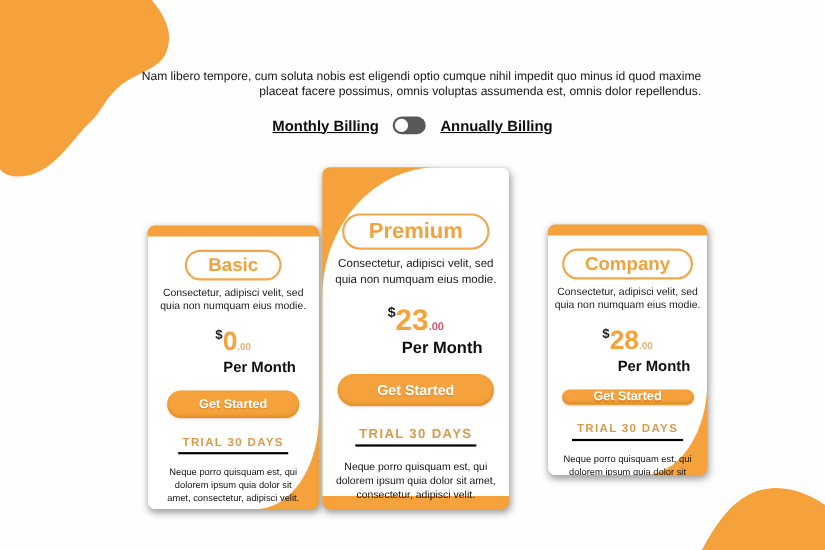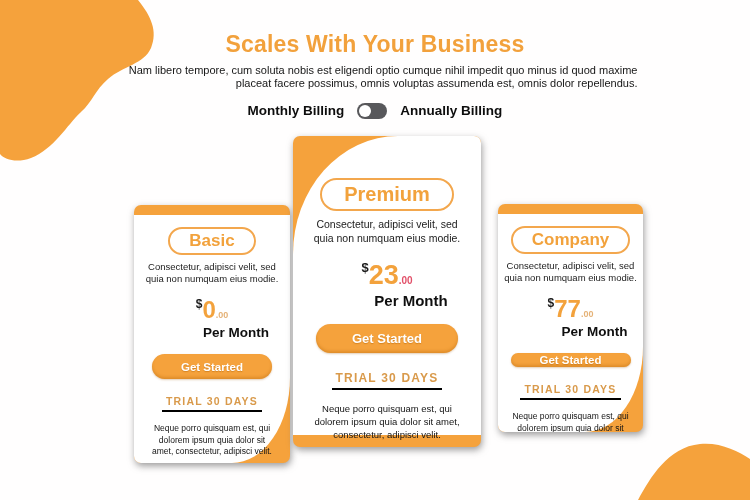--- a/index.html
+++ b/index.html
@@ -17,37 +17,37 @@
     position:absolute;left:0;right:0;top:31px;text-align:center;
     font-size:23px;font-weight:bold;color:#F2A13C;letter-spacing:.2px;
   }
   .page-subtitle{
     position:absolute;left:50%;top:64px;transform:translateX(-50%);
     width:525px;text-align:right;font-size:11px;line-height:13px;color:#161616;
   }
   
   .billing-row{
     position:absolute;left:0;right:0;top:103px;height:22px;
-    display:flex;justify-content:center;gap:13px;
+    display:flex;align-items:center;justify-content:center;gap:13px;text-decoration:underline;
   }
   .billing-label{font-size:13.5px;font-weight:bold;color:#0d0d0d;}
   .switch{
     position:relative;width:30px;height:16px;background:#58585B;border-radius:9px;cursor:pointer;
   }
   .switch-knob{
     position:absolute;left:2px;top:2px;width:12px;height:12px;background:#ffffff;border-radius:50%;
   }
 
   
   .card{
     position:absolute;background:#F5A23C;border-radius:7px;overflow:hidden;
     box-shadow:1px 3px 7px rgba(105,105,105,.65);
   }
   .card-basic  {left:134px;top:205px;width:156px;height:258px;}
-  .card-premium{left:293px;top:136px;width:188px;height:311px;}
+  .card-premium{left:293px;top:152px;width:170px;height:311px;}
   .card-company{left:498px;top:204px;width:145px;height:228px;}
 
   .card-inner{position:absolute;background:#ffffff;}
   .card-side .card-inner{left:0;right:0;top:10px;bottom:0;border-bottom-right-radius:58px 85px;}
   .card-featured .card-inner{left:0;right:0;top:0;bottom:12px;border-top-left-radius:105px 118px;}
 
   .card-content{
     position:relative;z-index:1;height:100%;display:flex;flex-direction:column;align-items:center;
     text-align:center;
   }
@@ -103,21 +103,20 @@
 
 <div class="stage">
 
   <svg class="blob blob-tl" viewBox="0 0 170 170" aria-hidden="true">
     <path fill="#F5A23C" d="M0,0 L138,0 C151,16 158,31 151,48 C144,64 123,66 108,79 C95,90 93,101 81,112 C67,125 54,149 31,158 C17,163 5,160 0,154 Z"></path>
   </svg>
   <svg class="blob blob-br" viewBox="0 0 112 57" aria-hidden="true">
     <path fill="#F5A23C" d="M0,57 C12,35 30,4 62,1 C82,-1 100,8 112,16 L112,57 Z"></path>
   </svg>
 
-  <div class="page-title">Scales With Your Business</div>
   <div class="page-subtitle">Nam libero tempore, cum soluta nobis est eligendi optio cumque nihil impedit quo minus id quod maxime placeat facere possimus, omnis voluptas assumenda est, omnis dolor repellendus.</div>
 
   <div class="billing-row">
     <span class="billing-label">Monthly Billing</span>
     <span class="switch">
       <span class="switch-knob"></span>
     </span>
     <span class="billing-label">Annually Billing</span>
   </div>
 
@@ -150,21 +149,21 @@
       <div class="plan-footnote">Neque porro quisquam est, qui dolorem ipsum quia dolor sit amet, consectetur, adipisci velit.</div>
     </div>
   </div>
 
   <div class="card card-side card-company">
     <div class="card-inner"></div>
     <div class="card-content">
       <span class="plan-pill">Company</span>
       <div class="plan-desc">Consectetur, adipisci velit, sed quia non numquam eius modie.</div>
       <div class="price">
-        <span class="cur">$</span><span class="amt">77</span><span class="cents cents-default">.00</span>
+        <span class="cur">$</span><span class="amt">28</span><span class="cents cents-default">.00</span>
       </div>
       <div class="plan-period">Per Month</div>
       <button class="cta-button">Get Started</button>
       <span class="trial">TRIAL 30 DAYS</span>
       <div class="plan-footnote">Neque porro quisquam est, qui dolorem ipsum quia dolor sit amet, consectetur, adipisci velit.</div>
     </div>
   </div>
 
 </div>
 

